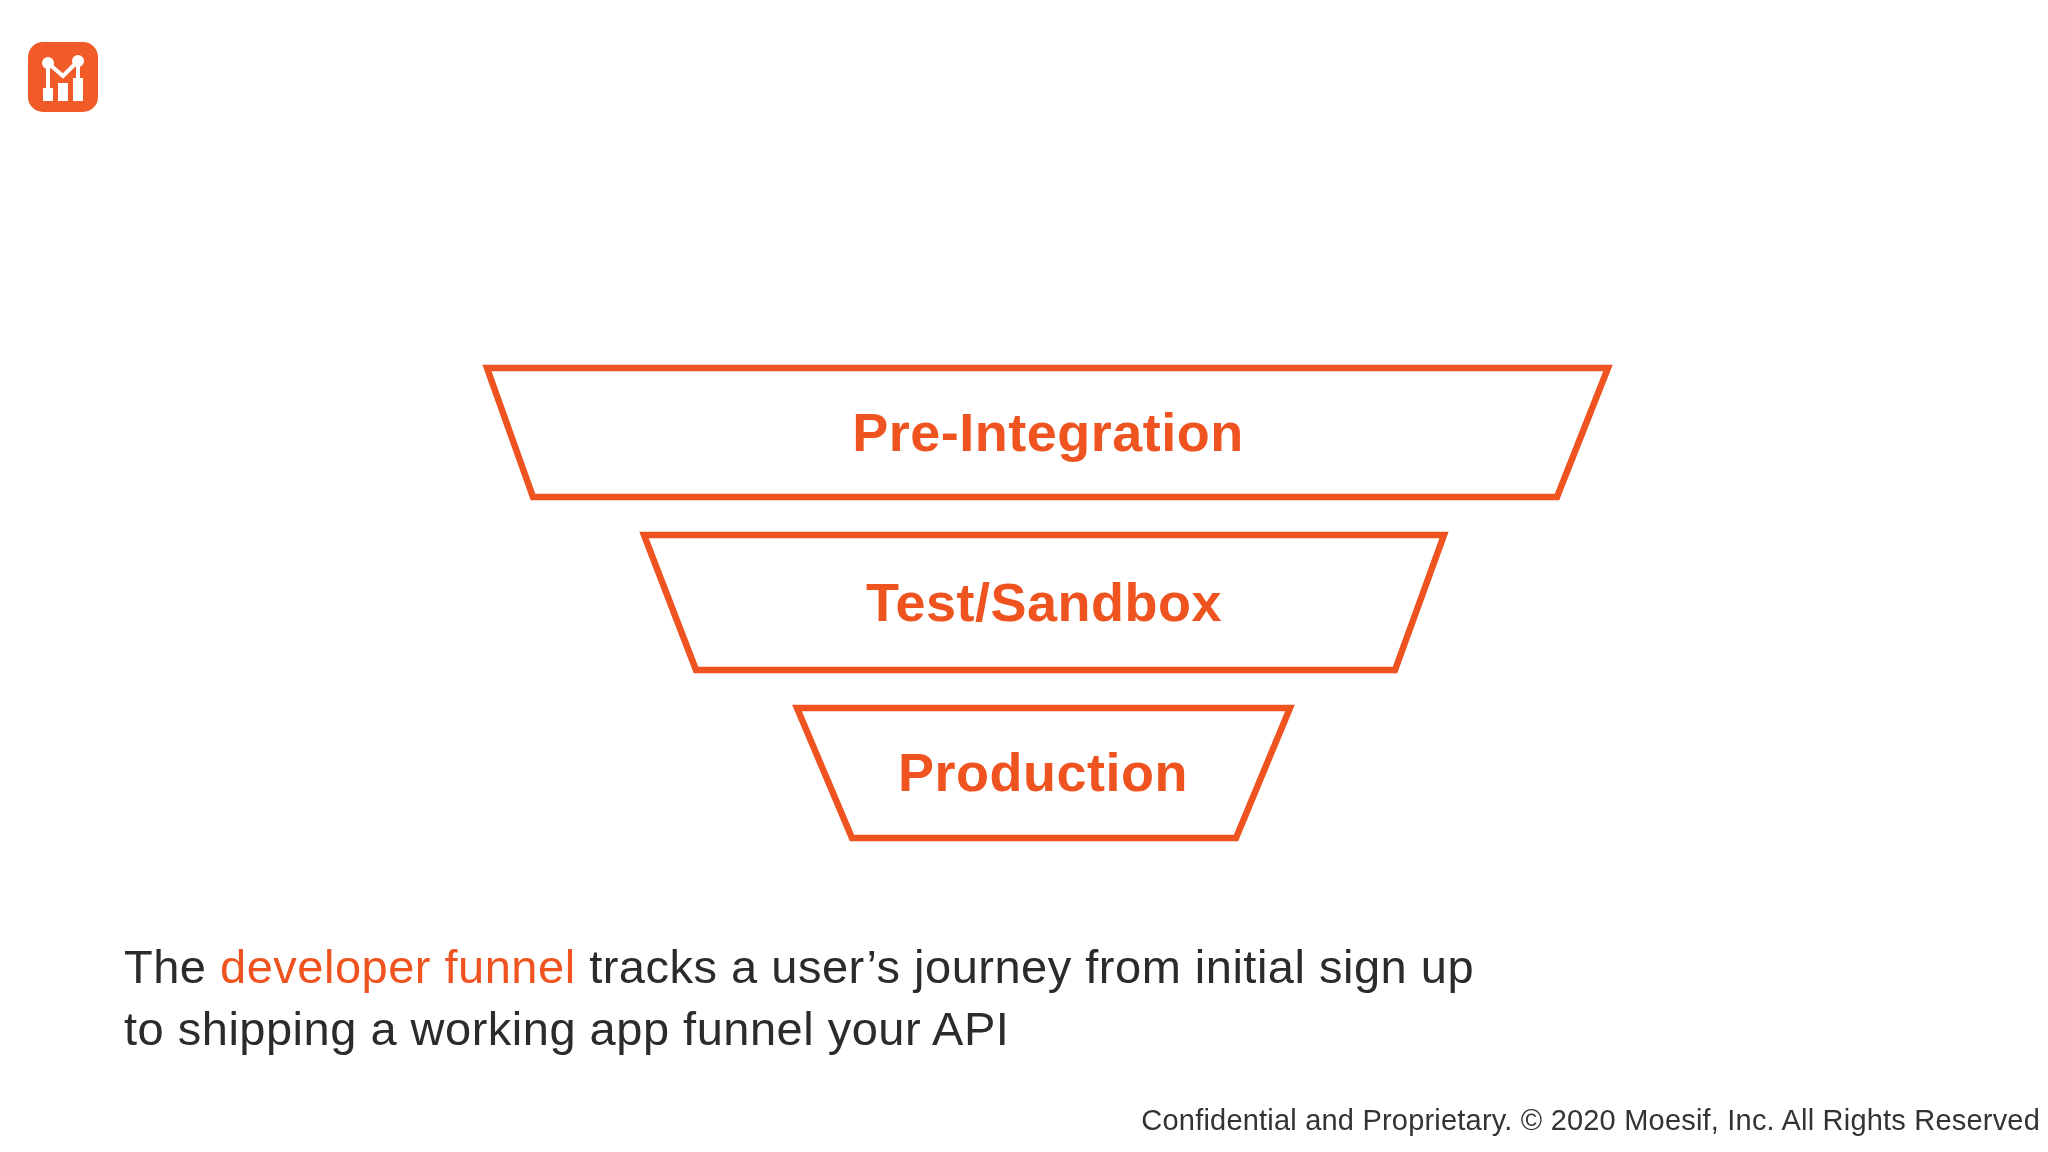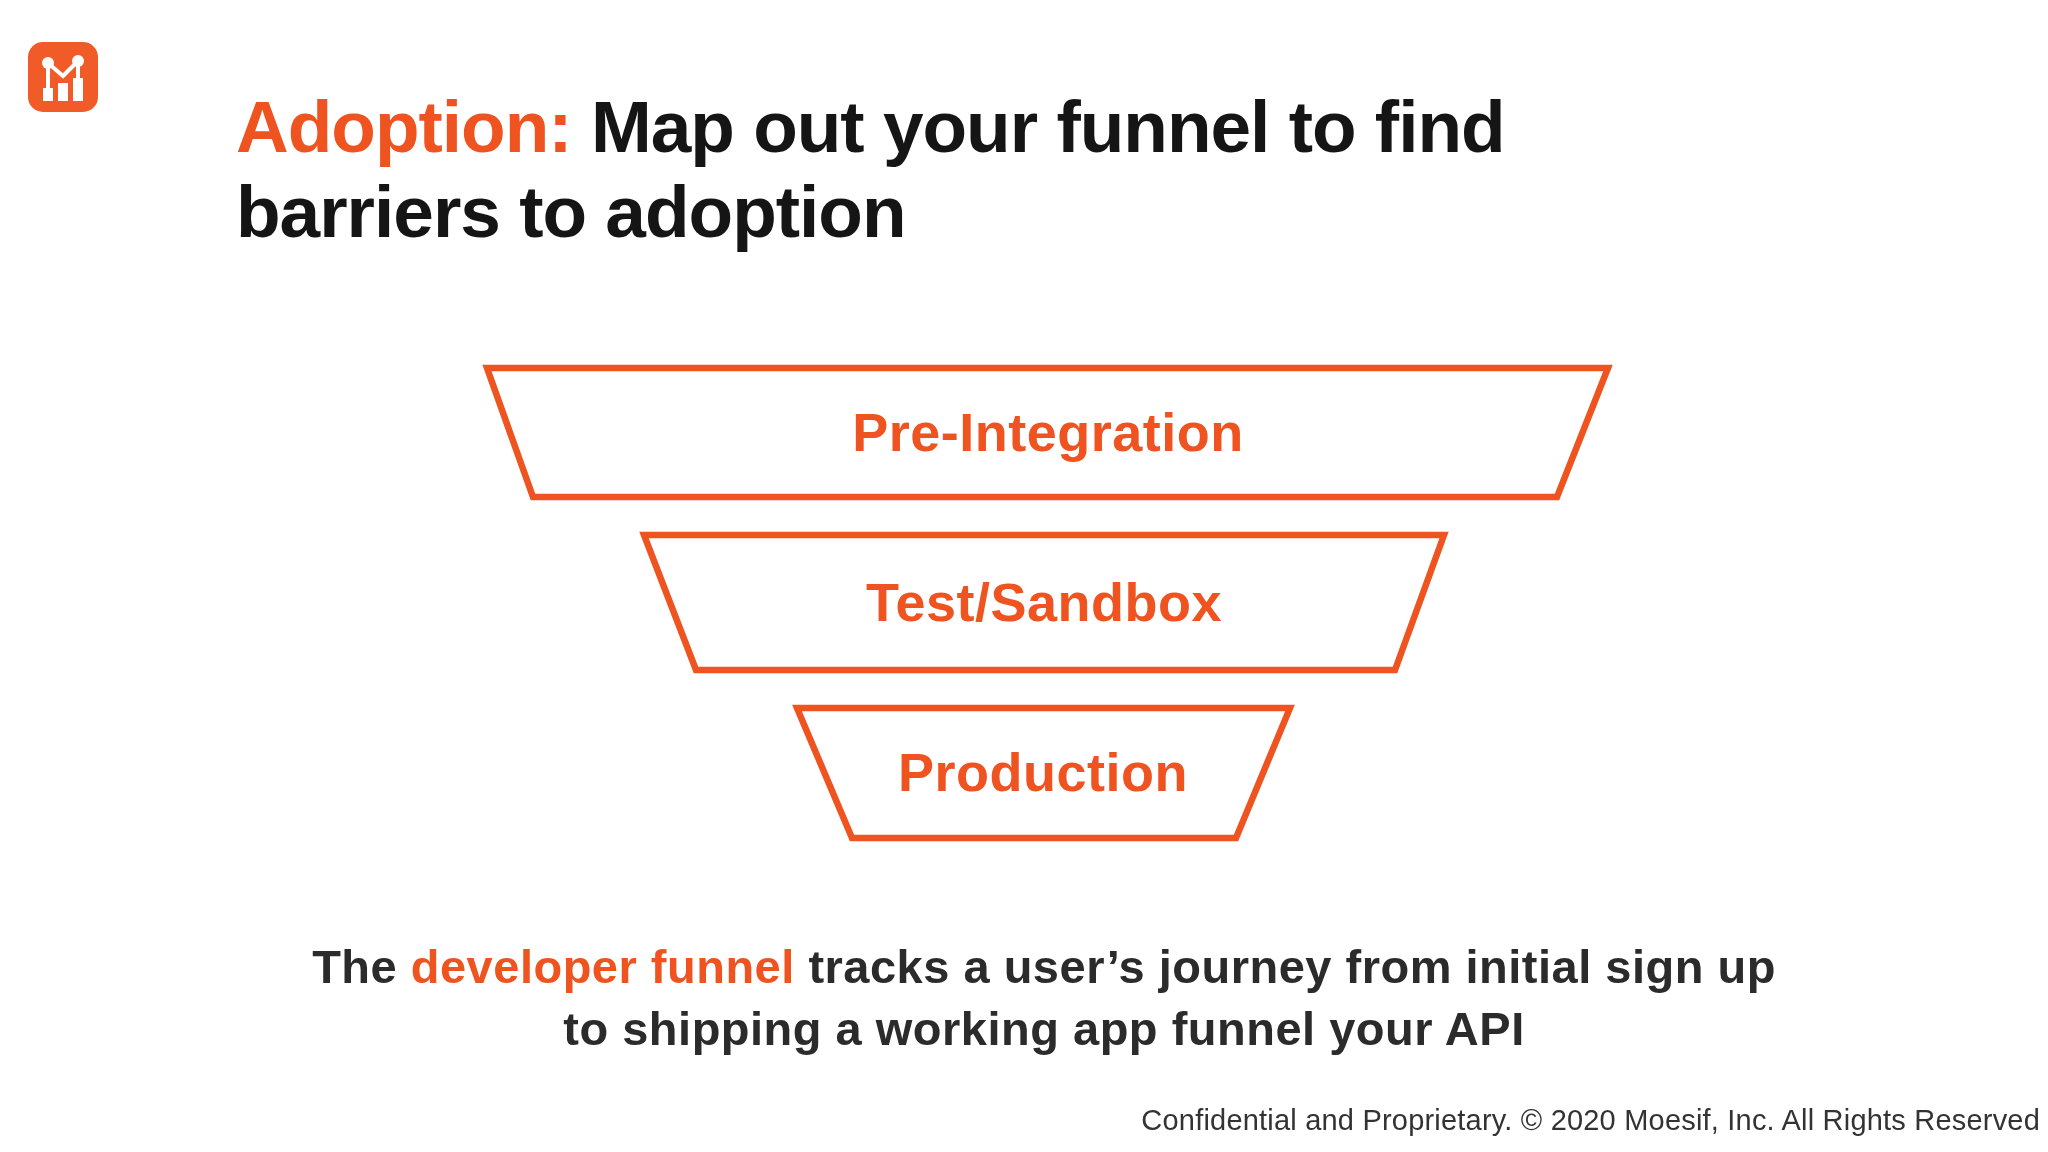--- a/index.html
+++ b/index.html
@@ -40,22 +40,22 @@
     fill:#ffffff;stroke:var(--brand-orange);stroke-width:6.5;stroke-linejoin:miter;
   }
   .funnel text{
     fill:var(--brand-orange);font-weight:700;font-size:54px;
     text-anchor:middle;letter-spacing:0.5px;
     font-family:"Liberation Sans","DejaVu Sans",sans-serif;
   }
 
   
   .caption{
-    position:absolute;left:124px;top:936px;width:1840px;text-align:center;
-    font-size:47px;line-height:62px;font-weight:700;letter-spacing:0.5px;
+    position:absolute;left:124px;top:936px;width:1840px;
+    font-size:47px;line-height:62px;font-weight:400;letter-spacing:0.5px;
     color:var(--body-text);
   }
   .caption .accent{color:var(--brand-orange);}
 
   
   .footer{
     position:absolute;right:8px;top:1104px;
     font-size:29px;font-weight:400;color:var(--footer-text);letter-spacing:0.2px;
   }
 </style>
@@ -70,25 +70,20 @@
       <line x1="20" y1="21" x2="20" y2="47" stroke="#ffffff" stroke-width="4"></line>
       <line x1="50" y1="19" x2="50" y2="37" stroke="#ffffff" stroke-width="4"></line>
       <circle cx="20" cy="21" r="6" fill="#ffffff"></circle>
       <circle cx="50" cy="19" r="6" fill="#ffffff"></circle>
       <rect x="15" y="46" width="10" height="13" fill="#ffffff"></rect>
       <rect x="30" y="41" width="10" height="18" fill="#ffffff"></rect>
       <rect x="45" y="36" width="10" height="23" fill="#ffffff"></rect>
     </svg>
   </div>
 
-  <h1 class="title">
-    <span class="accent">Adoption:</span>
-    <span>Map out your funnel to find</span><br>
-    <span>barriers to adoption</span>
-  </h1>
 
   <svg class="funnel" viewBox="0 0 1300 560">
     <polygon points="87,38 1208,38 1157,167 133,167"></polygon>
     <text x="648" y="121">Pre-Integration</text>
 
     <polygon points="244,205 1044,205 995,340 296,340"></polygon>
     <text x="644" y="291">Test/Sandbox</text>
 
     <polygon points="397,378 890,378 836,508 452,508"></polygon>
     <text x="643" y="461">Production</text>

